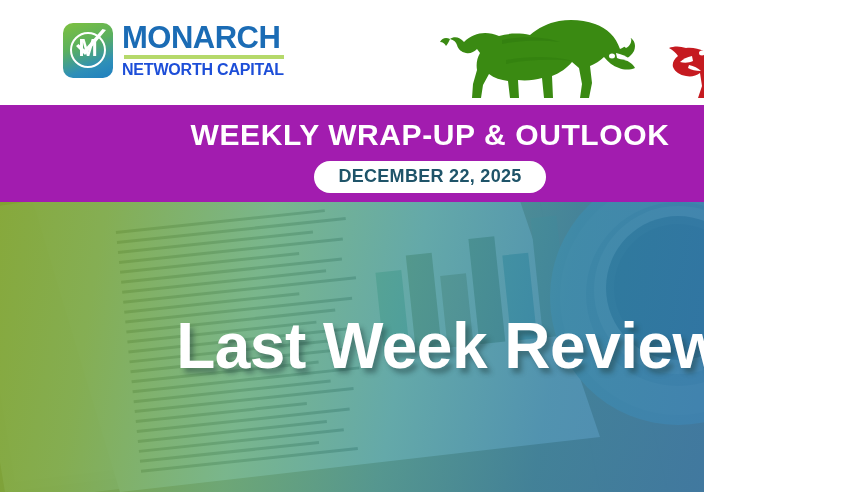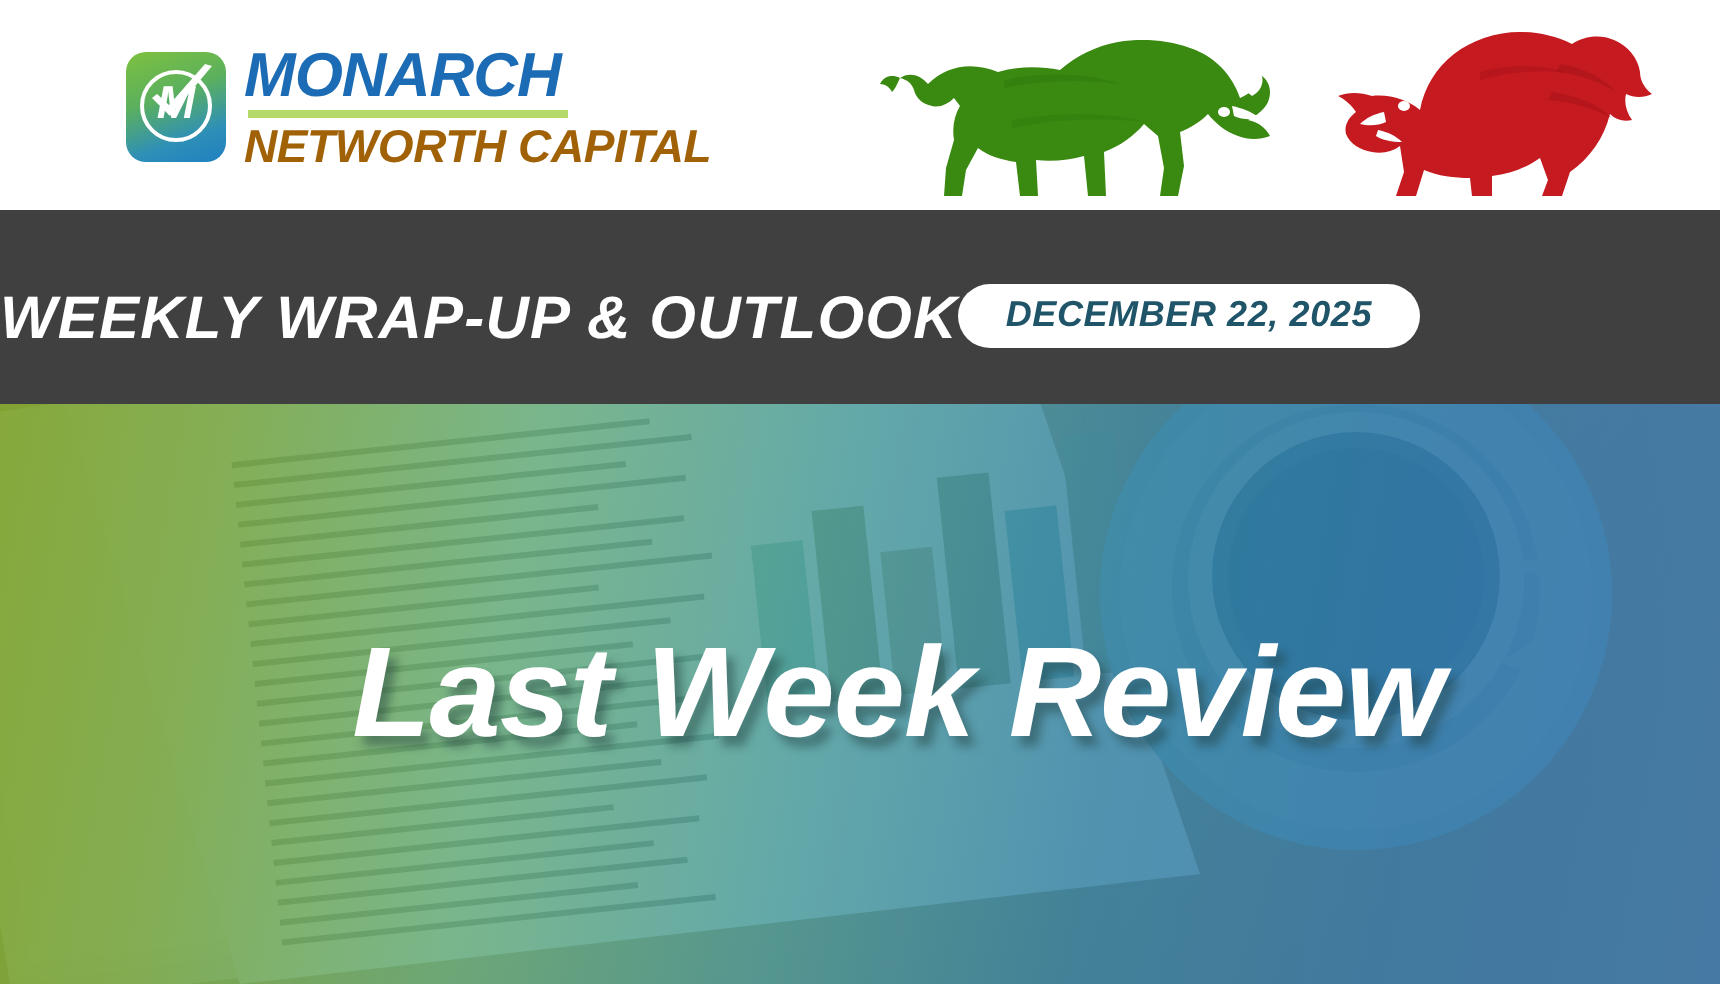--- a/index.html
+++ b/index.html
@@ -1,47 +1,47 @@
 <!DOCTYPE html>
 <html><head>
 <meta charset="utf-8">
 <style>
   html,body{margin:0;padding:0;}
   body{
     width:860px;height:492px;overflow:hidden;
     font-family:"Liberation Sans",sans-serif;
     background:#ffffff;
   }
-  #poster{position:relative;width:860px;height:492px;overflow:hidden;background:#fff;font-style:italic;}
+  #poster{position:relative;width:704px;height:492px;overflow:hidden;background:#fff;}
 
   
   #header{position:absolute;left:0;top:0;width:860px;height:105px;background:#ffffff;overflow:hidden;}
 
   #brand{position:absolute;left:63px;top:22px;display:flex;align-items:center;gap:9px;}
   #brand-mark{width:50px;height:55px;border-radius:10px;
     background:linear-gradient(160deg,#7ec13f 0%,#5bb05e 40%,#2e8fb8 75%,#1f7fc0 100%);
     position:relative;flex:none;}
   #brand-mark .ring{position:absolute;left:7px;top:9px;width:36px;height:36px;border-radius:50%;
      border:2px solid #ffffff;box-sizing:border-box;}
   #brand-mark .mletter{position:absolute;left:0;top:14px;width:50px;text-align:center;
      color:#ffffff;font-size:23px;font-weight:bold;line-height:23px;font-family:"Liberation Sans",sans-serif;}
   #brand-mark .tick{position:absolute;left:9px;top:6px;width:36px;height:32px;}
 
   #brand-text{display:flex;flex-direction:column;line-height:1;}
   #brand-name{font-size:31px;font-weight:bold;color:#1b6cb5;letter-spacing:-0.5px;
       font-family:"Liberation Sans",sans-serif;}
   #brand-rule{height:4px;background:#b5d96b;margin:2px 0 3px 2px;width:160px;}
-  #brand-sub{font-size:23px;font-weight:bold;color:#a16207;letter-spacing:-0.2px;
+  #brand-sub{font-size:16px;font-weight:bold;color:#1d4ed8;letter-spacing:-0.2px;
       font-family:"Liberation Sans",sans-serif;}
 
   #animals{position:absolute;left:440px;top:6px;width:400px;height:99px;}
 
   
-  #banner{position:absolute;left:0;top:105px;width:860px;height:97px;background:#404040;
-     display:flex;flex-direction:row;align-items:center;justify-content:flex-start;}
+  #banner{position:absolute;left:0;top:105px;width:860px;height:97px;background:#a21caf;
+     display:flex;flex-direction:column;align-items:center;justify-content:flex-start;}
   #banner-title{margin-top:13px;color:#ffffff;font-size:30px;font-weight:bold;
      letter-spacing:0.6px;font-family:"Liberation Sans",sans-serif;white-space:nowrap;}
   #date-pill{margin-top:9px;background:#ffffff;border-radius:16px;padding:5px 24px 6px 24px;
      color:#1f5469;font-size:18px;font-weight:bold;letter-spacing:0.3px;
      font-family:"Liberation Sans",sans-serif;white-space:nowrap;text-align:right;}
 
   
   #hero{position:absolute;left:0;top:202px;width:860px;height:290px;overflow:hidden;}
   #hero-photo{position:absolute;left:0;top:0;width:860px;height:290px;
      background:#b9a57c;overflow:hidden;}

